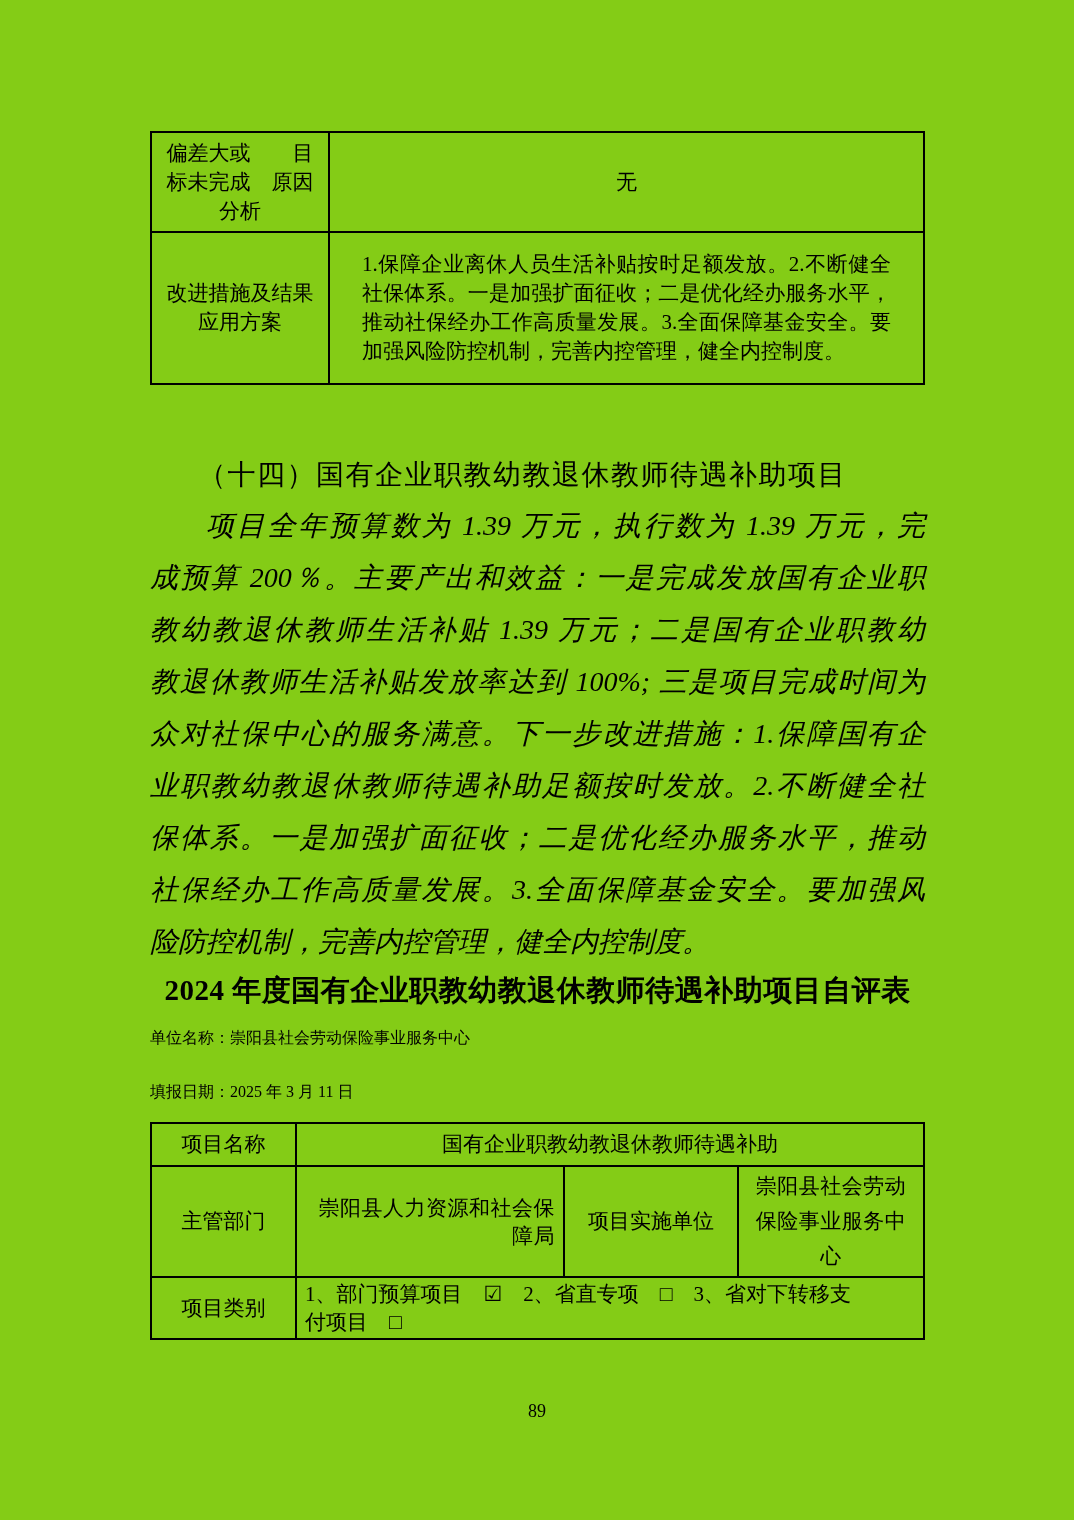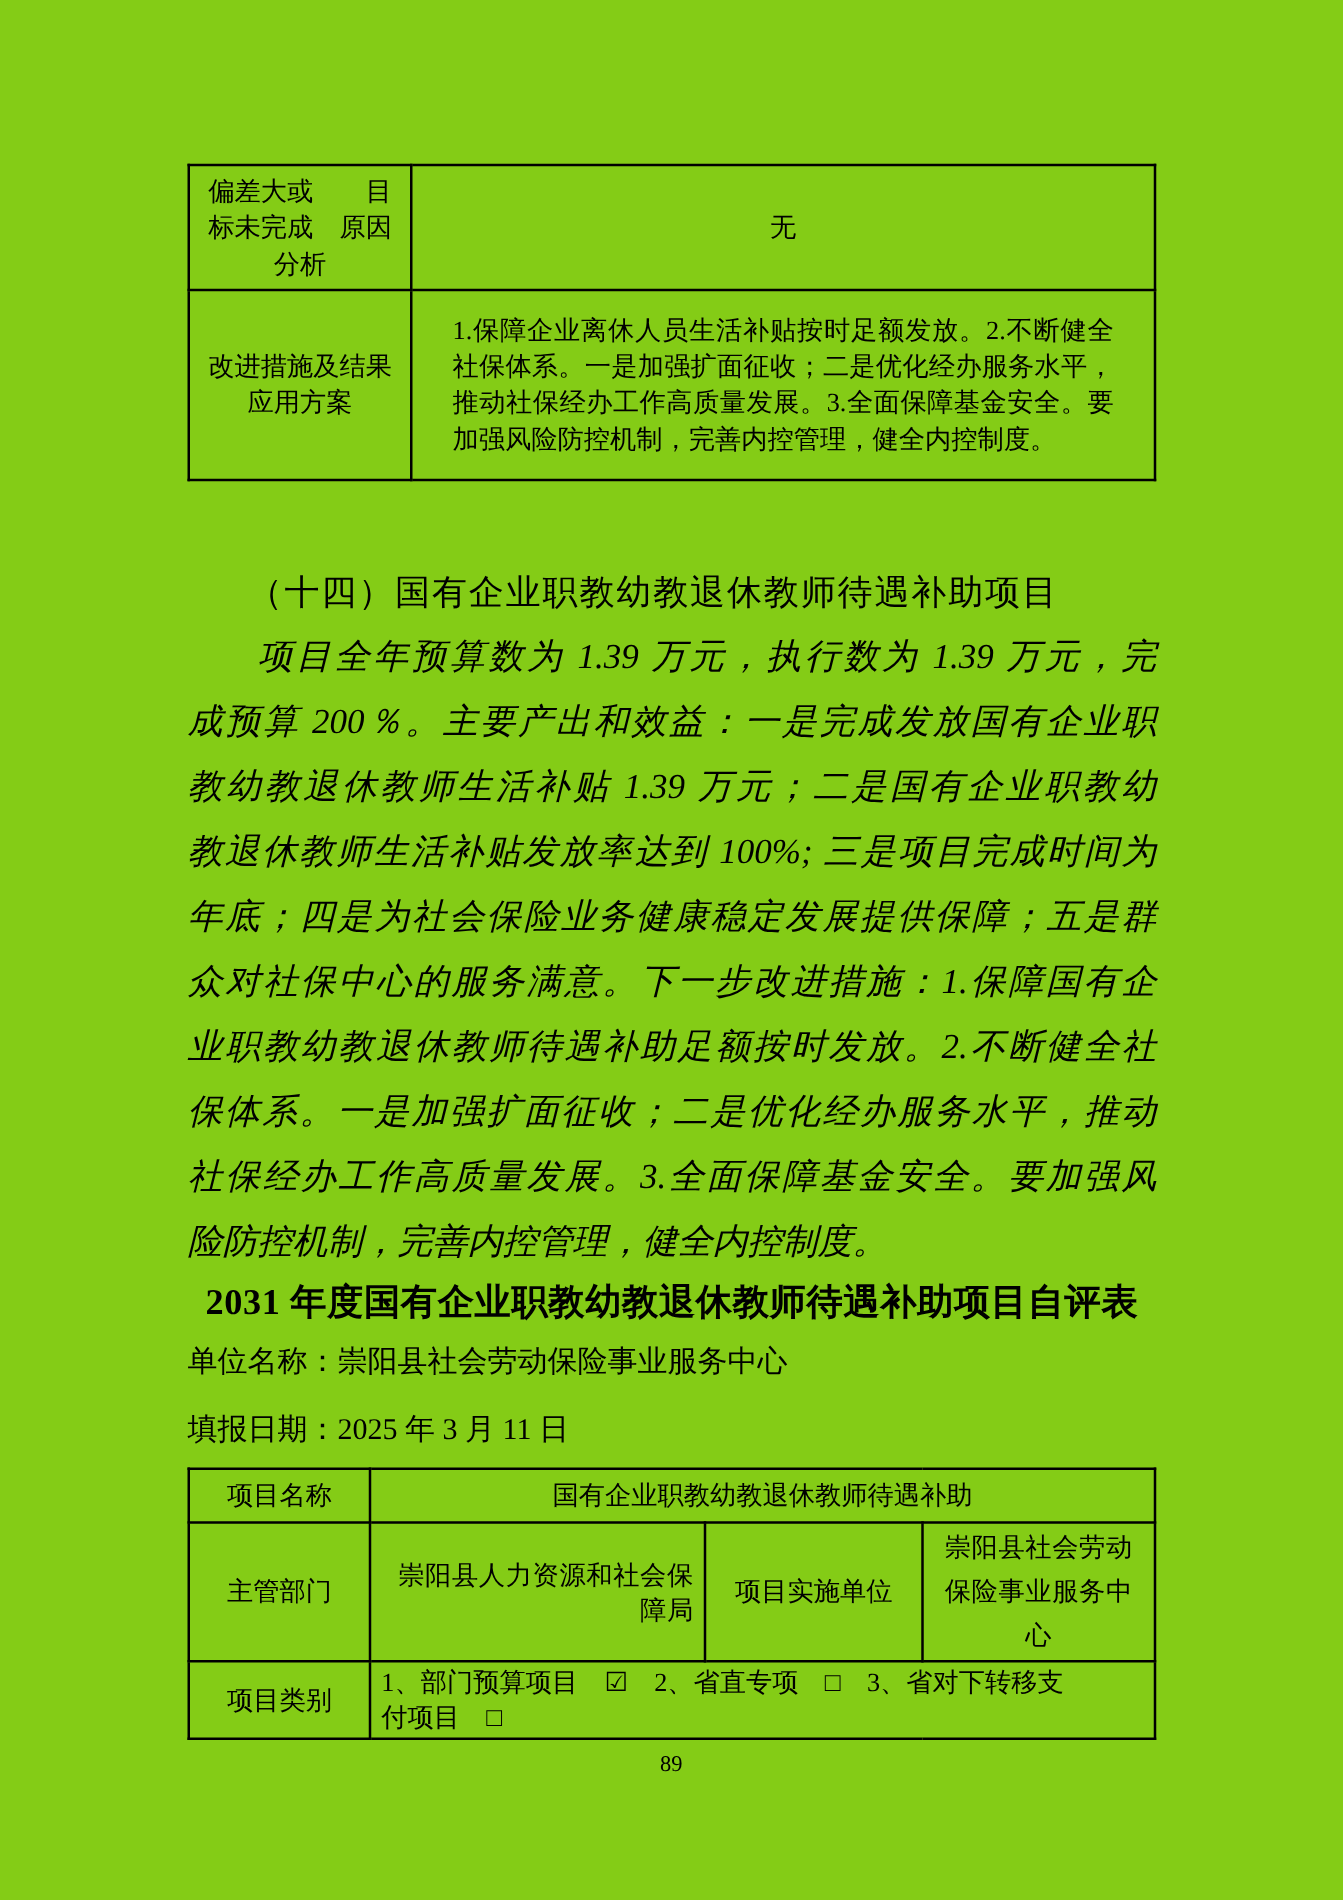--- a/index.html
+++ b/index.html
@@ -50,21 +50,21 @@
   .bline.first { padding-left:56px; }
   .bline.last  { text-align-last:left; }
 
   .eval-title {
     font-size:29px;
     font-weight:bold;
     text-align:center;
     line-height:44px;
     letter-spacing:0.5px;
   }
-  .meta-line { font-size:24px; line-height:34px; margin-top:9px; }
+  .meta-line { font-size:16px; line-height:34px; margin-top:9px; }
   .meta-line.date { margin-top:20px; }
 
   .eval-table { margin-top:13px; }
   .eval-table td { padding:2px 8px; }
   .dept-cell  { text-align:right; letter-spacing:0.5px; line-height:28px; padding:2px 8px; }
   .impl-value-cell { text-align:center; letter-spacing:0.5px; line-height:35px; padding:2px 9px; }
   .category-cell { text-align:left; line-height:28px; padding:2px 12px; }
 
   .page-number {
     position:absolute;
@@ -99,29 +99,28 @@
     </tbody>
   </table>
 
   <div class="section-heading">（十四）国有企业职教幼教退休教师待遇补助项目</div>
 
   <div class="body-par">
     <div class="bline first">项目全年预算数为 1.39 万元，执行数为 1.39 万元，完</div>
     <div class="bline">成预算 200％。主要产出和效益：一是完成发放国有企业职</div>
     <div class="bline">教幼教退休教师生活补贴 1.39 万元；二是国有企业职教幼</div>
     <div class="bline">教退休教师生活补贴发放率达到 100%; 三是项目完成时间为</div>
-    <div class="bline">年底；四是为社会保险业务健康稳定发展提供保障；五是群</div>
     <div class="bline">众对社保中心的服务满意。下一步改进措施：1.保障国有企</div>
     <div class="bline">业职教幼教退休教师待遇补助足额按时发放。2.不断健全社</div>
     <div class="bline">保体系。一是加强扩面征收；二是优化经办服务水平，推动</div>
     <div class="bline">社保经办工作高质量发展。3.全面保障基金安全。要加强风</div>
     <div class="bline last">险防控机制，完善内控管理，健全内控制度。</div>
   </div>
 
-  <div class="eval-title">2031 年度国有企业职教幼教退休教师待遇补助项目自评表</div>
+  <div class="eval-title">2024 年度国有企业职教幼教退休教师待遇补助项目自评表</div>
 
   <div class="meta-line">单位名称：崇阳县社会劳动保险事业服务中心</div>
 
   <div class="meta-line date">填报日期：2025 年 3 月 11 日</div>
 
   <table class="doc-table eval-table">
     <colgroup>
         <col style="width:145px">
         <col style="width:268px">
         <col style="width:174px">

